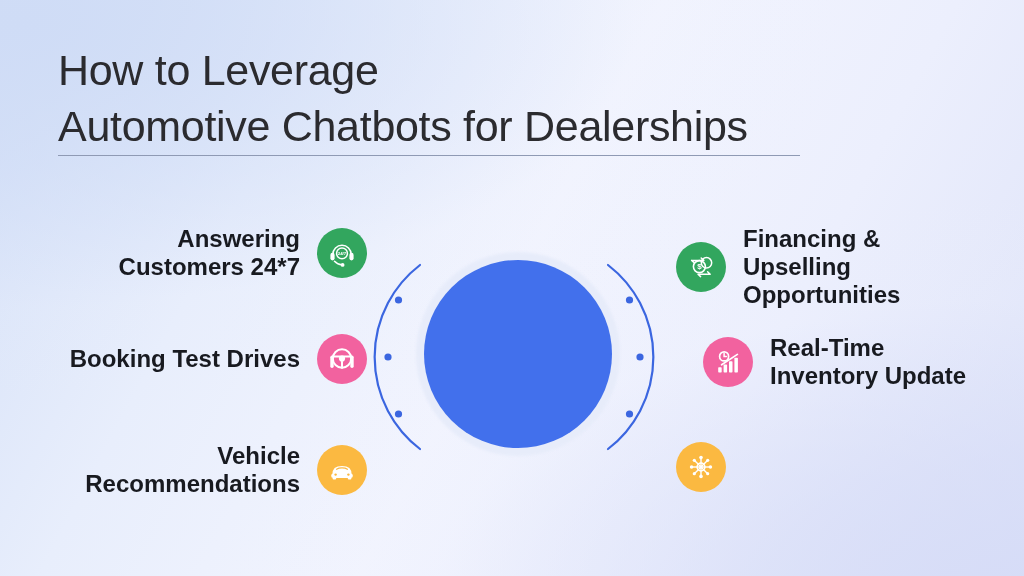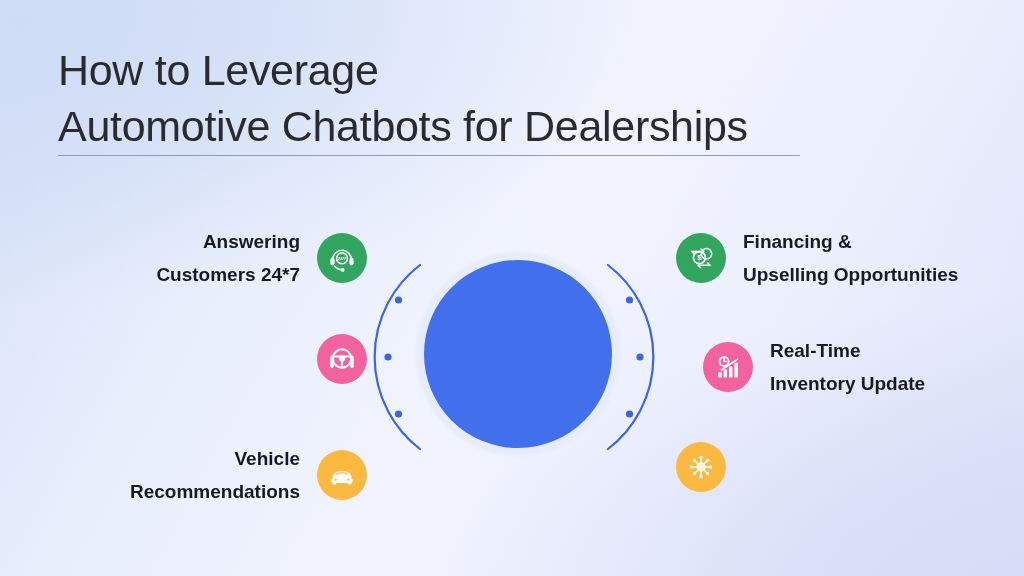--- a/index.html
+++ b/index.html
@@ -96,22 +96,22 @@
     flex-direction: row;
     justify-content: flex-end;
     text-align: right;
   }
   .feature.right-side {
     flex-direction: row;
     justify-content: flex-start;
     text-align: left;
   }
   .feature-label {
-    font-size: 19px;
-    line-height: 33px;
+    font-size: 24px;
+    line-height: 28px;
     font-weight: bold;
     color: #181a20;
     white-space: pre-line;
   }
   .badge {
     flex: 0 0 auto;
     width: 50px;
     height: 50px;
     border-radius: 50%;
     display: flex;
@@ -169,20 +169,21 @@
         <rect x="4.4" y="15.8" width="4.2" height="7.6" rx="2.1" fill="#ffffff"></rect>
         <rect x="23.4" y="15.8" width="4.2" height="7.6" rx="2.1" fill="#ffffff"></rect>
         <circle cx="16" cy="16.4" r="5.4" fill="none" stroke="#ffffff" stroke-width="1.5"></circle>
         <text x="16" y="18.3" font-family="'Liberation Sans', sans-serif" font-size="4.4" font-weight="bold" fill="#ffffff" text-anchor="middle">24/7</text>
         <circle cx="16.6" cy="27.9" r="1.9" fill="#ffffff"></circle>
       </svg>
     </div>
   </div>
 
   <div class="feature left-side" id="feat-l1">
+    <div class="feature-label">Booking Test Drives</div>
     <div class="badge" style="background:#f2629f">
       <svg width="32" height="32" viewBox="0 0 32 32">
         <circle cx="16" cy="15.5" r="9.2" fill="none" stroke="#ffffff" stroke-width="2"></circle>
         <circle cx="16" cy="15.5" r="3.1" fill="#ffffff"></circle>
         <path d="M7.2 13.4 h17.6" stroke="#ffffff" stroke-width="2" stroke-linecap="round"></path>
         <path d="M16 18.6 v6.1" stroke="#ffffff" stroke-width="2" stroke-linecap="round"></path>
         <rect x="4.3" y="12.6" width="3.4" height="12.4" rx="1.7" fill="#ffffff"></rect>
         <rect x="24.3" y="12.6" width="3.4" height="12.4" rx="1.7" fill="#ffffff"></rect>
       </svg>
     </div>

